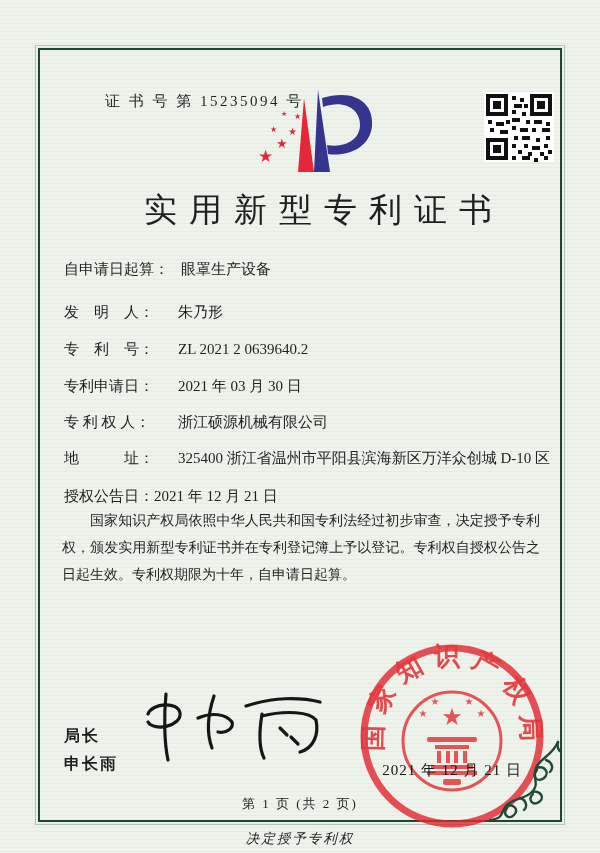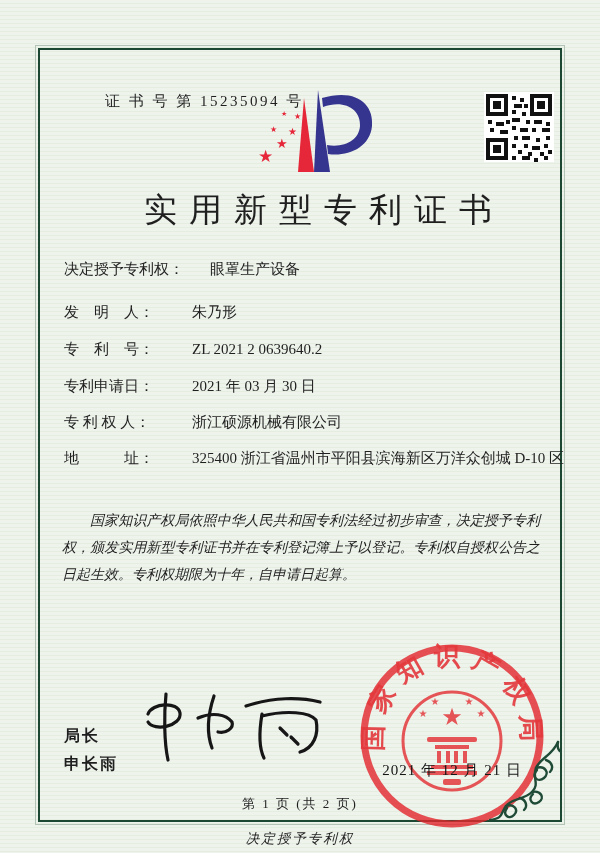--- a/index.html
+++ b/index.html
@@ -17,28 +17,27 @@
   }
   .cert-no{position:absolute;left:62px;top:92px;font-size:15px;letter-spacing:2.5px;white-space:nowrap;margin-left:43px;}
   .logo{position:absolute;left:250px;top:84px;}
   .qr{position:absolute;left:484px;top:92px;}
   .title{
     position:absolute;left:33px;top:188px;width:570px;text-align:center;
     font-size:33px;letter-spacing:12px;font-weight:500;white-space:nowrap;text-indent:12px;
   }
   .frow{position:absolute;left:64px;width:480px;font-size:15px;white-space:nowrap;}
   .frow .lab{display:inline-block;min-width:102px;}
-  .frow .val{margin-left:14px;padding-left:12px;}
+  .frow .val{margin-left:0;padding-left:12px;}
   .r0{top:260px}.r1{top:303px}.r2{top:340px}.r3{top:377px}.r4{top:413px}.r5{top:449px}
   .grant{position:absolute;left:64px;top:487px;width:480px;font-size:15px;white-space:nowrap;display:flex;}
   .grant .gcol1{width:268px;}
   .paras{
     position:absolute;left:62px;top:508px;width:478px;
     font-size:14px;line-height:1.92;text-align:justify;
-    font-style:italic;
   }
   .paras p{margin:0;text-indent:2em;}
   .sig-title,.sig-name{
     position:absolute;left:64px;font-family:"Liberation Sans","DejaVu Sans",sans-serif;
     font-size:16px;font-weight:700;letter-spacing:2px;margin-top:22px;
   }
   .sig-title{top:704px;}
   .sig-name{top:732px;}
   .signature{position:absolute;left:128px;top:684px;}
   .seal{position:absolute;left:357px;top:641px;opacity:.92;}
@@ -121,39 +120,40 @@
         <rect x="28" y="64" width="4" height="4"></rect>
         <rect x="38" y="64" width="8" height="4"></rect>
       <rect x="50" y="66" width="4" height="4"></rect>
         <rect x="60" y="64" width="4" height="4"></rect>
     </g>
   </svg>
 
   <div class="title">实用新型专利证书</div>
 
   <div class="frow r0">
-    <span class="lab">决定授予专利权：</span><span class="val">眼罩生产设备</span>
+    <span class="lab">自申请日起算：</span><span class="val">眼罩生产设备</span>
   </div>
   <div class="frow r1">
     <span class="lab">发　明　人：</span><span class="val">朱乃形</span>
   </div>
   <div class="frow r2">
     <span class="lab">专　利　号：</span><span class="val">ZL 2021 2 0639640.2</span>
   </div>
   <div class="frow r3">
     <span class="lab">专利申请日：</span><span class="val">2021 年 03 月 30 日</span>
   </div>
   <div class="frow r4">
     <span class="lab">专 利 权 人：</span><span class="val">浙江硕源机械有限公司</span>
   </div>
   <div class="frow r5">
     <span class="lab">地　　　址：</span><span class="val">325400 浙江省温州市平阳县滨海新区万洋众创城 D-10 区</span>
   </div>
 
   <div class="grant">
+    <span class="gcol1"><span>授权公告日：</span><span>2021 年 12 月 21 日</span></span>
   </div>
 
   <div class="paras">
     <p>国家知识产权局依照中华人民共和国专利法经过初步审查，决定授予专利权，颁发实用新型专利证书并在专利登记簿上予以登记。专利权自授权公告之日起生效。专利权期限为十年，自申请日起算。</p>
   </div>
 
   <div class="sig-title">局长</div>
   <div class="sig-name">申长雨</div>
 
   <svg class="signature" width="205" height="85" viewBox="0 0 205 85">

